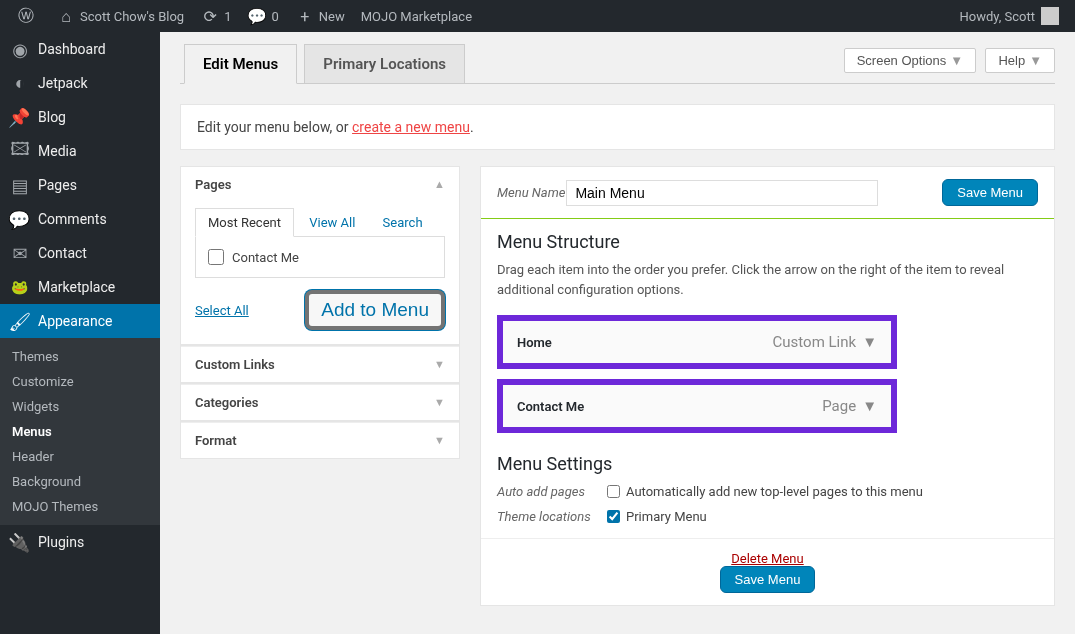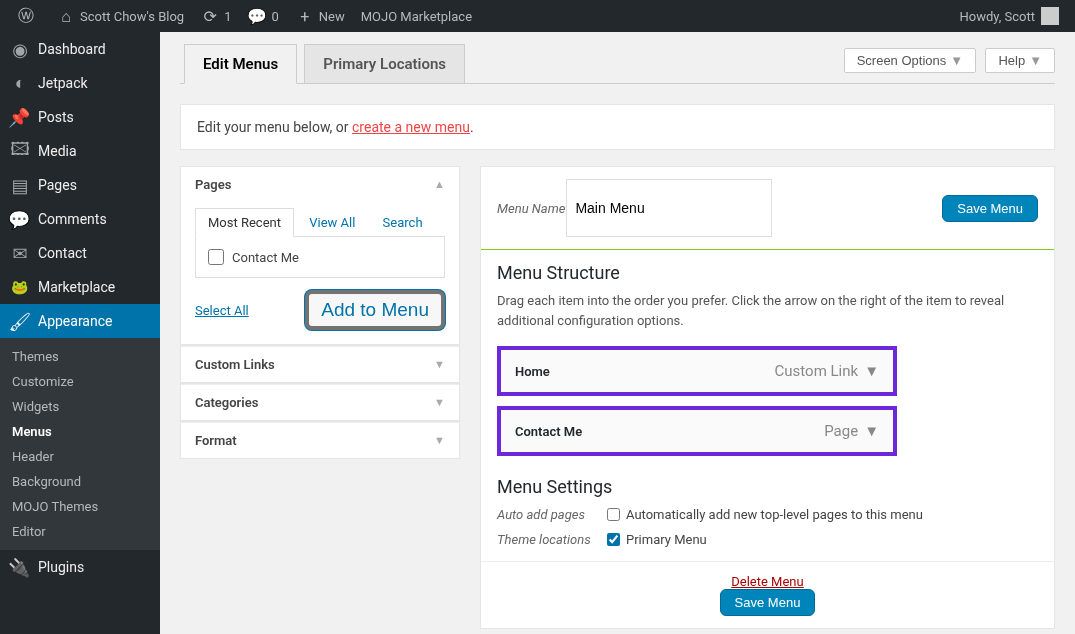--- a/index.html
+++ b/index.html
@@ -53,26 +53,26 @@
   .check-list { border: 1px solid #ddd; border-top: none; padding: 12px; }
   .check-list label { display: flex; align-items: center; gap: 8px; cursor:pointer;}
   .check-list input[type=checkbox]{width:16px;height:16px;}
   .pbox-actions { display: flex; justify-content: space-between; align-items: center; margin-top: 12px; }
   .pbox-actions a { color: #0073aa; text-decoration: underline; font-size: 13px;}
   .btn-secondary { background: #f7f7f7; border: 4px solid #737373; color: #0073aa; padding: 5px 12px; cursor: pointer; border-radius: 7px; font-size:19px; box-shadow: 0 0 0 1px #0073aa;}
   
   .menu-edit { background: #fff; border: 1px solid #e5e5e5; }
   .menu-edit .me-header { padding: 12px 16px; border-bottom: 1px solid #84cc16; display: flex; align-items: center; gap: 1px; }
   .menu-edit .me-header label { font-style: italic; color: #666; }
-  .menu-edit .me-header input[type=text] { padding: 20px 8px; width: 206px; border: 1px solid #ddd; font-size:14px;}
+  .menu-edit .me-header input[type=text] { padding: 4px 8px; width: 312px; border: 1px solid #ddd; font-size:14px;}
   .btn-primary { background: #0085ba; border: 1px solid #006799; color: #fff; padding: 5px 14px; cursor: pointer; border-radius: 6px; font-size: 13px; }
   .me-body { padding: 12px 16px 4px; }
   .me-body h3 { font-size: 18px; font-weight: 400; margin-bottom: 8px; color:#23282d;}
   .me-body p { color: #555; margin-bottom: 16px; line-height:1.5;}
-  .menu-item-bar { border: 4px solid #6d28d9; background: #fafafa; padding: 12px 14px; display: flex; justify-content: space-between; align-items: center; margin-bottom: 10px; cursor: move; max-width:400px;}
+  .menu-item-bar { border: 6px solid #6d28d9; background: #fafafa; padding: 12px 14px; display: flex; justify-content: space-between; align-items: center; margin-bottom: 10px; cursor: move; max-width:400px;}
   .menu-item-bar .mib-title { font-weight: 600; color:#23282d;}
   .menu-item-bar .mib-type { color: #888; font-size: 15px; display:flex; align-items:center; gap:6px;}
   .menu-settings-row { display: flex; align-items: center; margin: 10px 0; font-size: 13px;}
   .menu-settings-row .ms-label { width: 110px; font-style: italic; color: #666; }
   .menu-settings-row label { display: flex; align-items: center; gap: 6px; cursor:pointer;}
   .me-footer { padding: 12px 16px; border-top: 1px solid #eee; display: flex; justify-content: space-between; align-items: center; flex-direction: column; }
   .me-footer a.delete { color: #a00; text-decoration: underline; }
   
   input[type=checkbox]{accent-color:#0073aa;}
 </style>
@@ -113,21 +113,21 @@
   <div class="menu-item">
       <span class="micon">◉</span>
       <span>Dashboard</span>
     </div>
   <div class="menu-item">
       <span class="micon">◐</span>
       <span>Jetpack</span>
     </div>
   <div class="menu-item">
       <span class="micon">📌</span>
-      <span>Posts</span>
+      <span>Blog</span>
     </div>
   <div class="menu-item">
       <span class="micon">🖾</span>
       <span>Media</span>
     </div>
   <div class="menu-item">
       <span class="micon">▤</span>
       <span>Pages</span>
     </div>
   <div class="menu-item">
@@ -147,21 +147,20 @@
       <span>Appearance</span>
     </div>
   <div class="submenu">
     <div class="sub-item">Themes</div>
     <div class="sub-item">Customize</div>
     <div class="sub-item">Widgets</div>
     <div class="sub-item current">Menus</div>
     <div class="sub-item">Header</div>
     <div class="sub-item">Background</div>
     <div class="sub-item">MOJO Themes</div>
-    <div class="sub-item">Editor</div>
   </div>
   <div class="menu-item">
       <span class="micon">🔌</span>
       <span>Plugins</span>
     </div>
 </div>
 
 <div class="content">
   <div class="top-actions">
     <button class="btn-lite"><span>Screen Options</span><span class="caret">▼</span></button>

